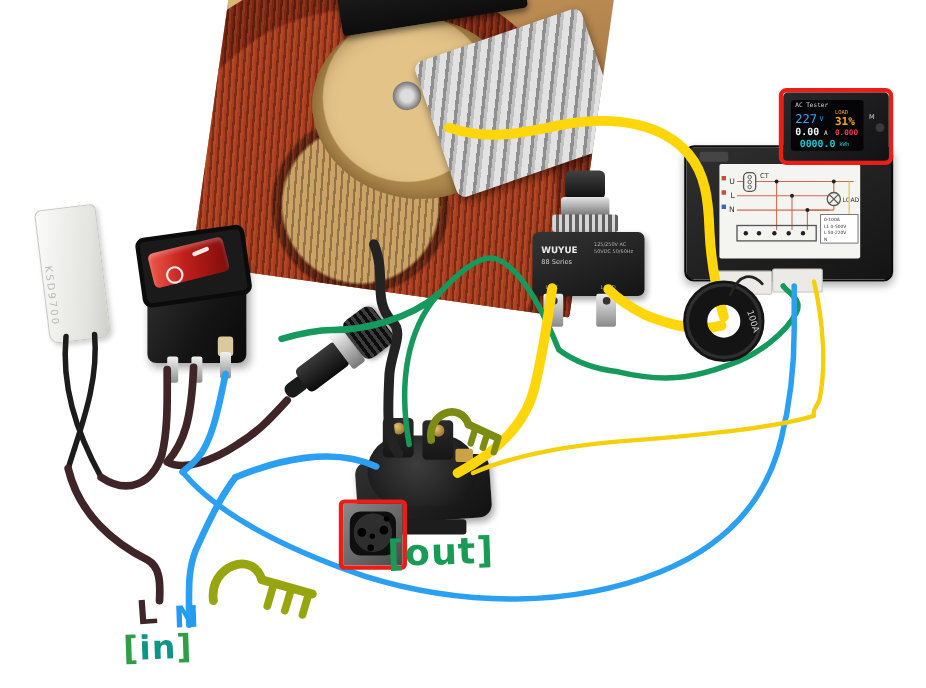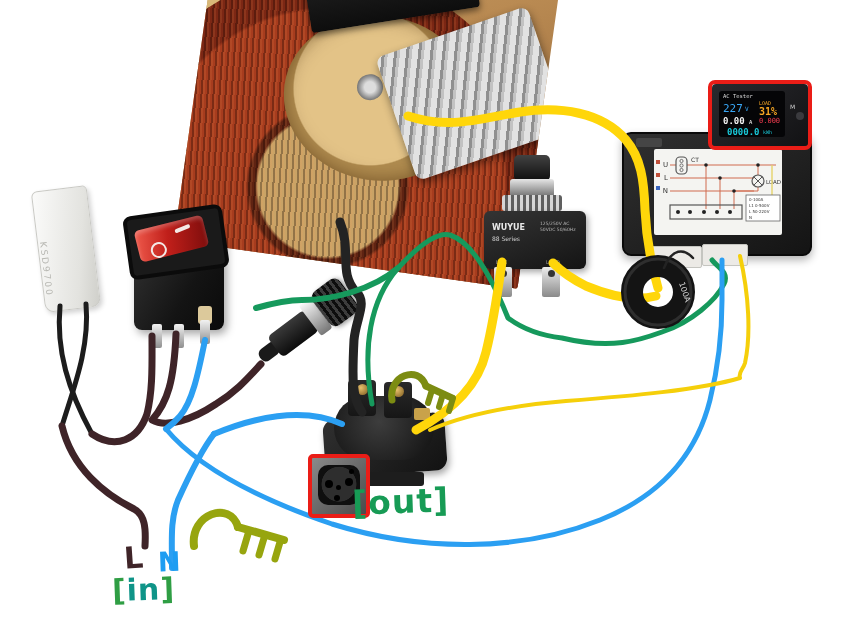--- a/index.html
+++ b/index.html
@@ -71,21 +71,21 @@
   #tester{left:0px;top:0px;width:96px;height:62px;background:linear-gradient(140deg,#2a2a2e,#121214);border-radius:4px;}
   #tester-screen{left:7px;top:7px;width:66px;height:46px;background:#050507;border-radius:3px;overflow:hidden;font-family:"DejaVu Sans Mono",monospace;}
   .ts{position:absolute;line-height:1;}
   #ts-title{left:4px;top:3px;font-size:5.5px;color:#d8d8d8;}
   #ts-volt{left:4px;top:12px;font-size:11px;color:#39a7f5;font-weight:normal;}
   #ts-voltu{left:26px;top:15px;font-size:6px;color:#39a7f5;}
   #ts-loadlab{left:40px;top:10px;font-size:5px;color:#f5a623;}
   #ts-load{left:40px;top:16px;font-size:10px;color:#f5a623;font-weight:bold;}
   #ts-curr{left:4px;top:26px;font-size:9px;color:#f2f2f2;font-weight:bold;}
   #ts-curru{left:30px;top:29px;font-size:5.5px;color:#f2f2f2;}
-  #ts-power{left:40px;top:27px;font-size:7px;color:#ef3b4e;font-weight:normal;}
+  #ts-power{left:40px;top:27px;font-size:7px;color:#ef3b4e;font-weight:bold;}
   #ts-energy{left:8px;top:37px;font-size:9px;color:#19c8d8;font-weight:bold;}
   #ts-energyu{left:44px;top:39px;font-size:5px;color:#19c8d8;}
   #tester-m{left:78px;top:20px;font-size:6px;color:#cfcfcf;}
   #tester-btn{left:84px;top:28px;width:8px;height:8px;border-radius:50%;background:#3a3a3e;}
 
   
   #socket{left:312px;top:378px;width:150px;height:110px;z-index:10;}
   #sock-flange{left:12px;top:38px;width:122px;height:58px;background:linear-gradient(140deg,#303030,#121212);border-radius:12px;transform:rotate(-4deg);box-shadow:2px 4px 7px rgba(0,0,0,.35);}
   #sock-round{left:22px;top:18px;width:100px;height:64px;border-radius:32px;background:radial-gradient(circle at 45% 40%,#3d3d3d,#101010);}
   .sock-tower{width:28px;height:36px;background:linear-gradient(#2a2a2a,#161616);border-radius:4px;}

